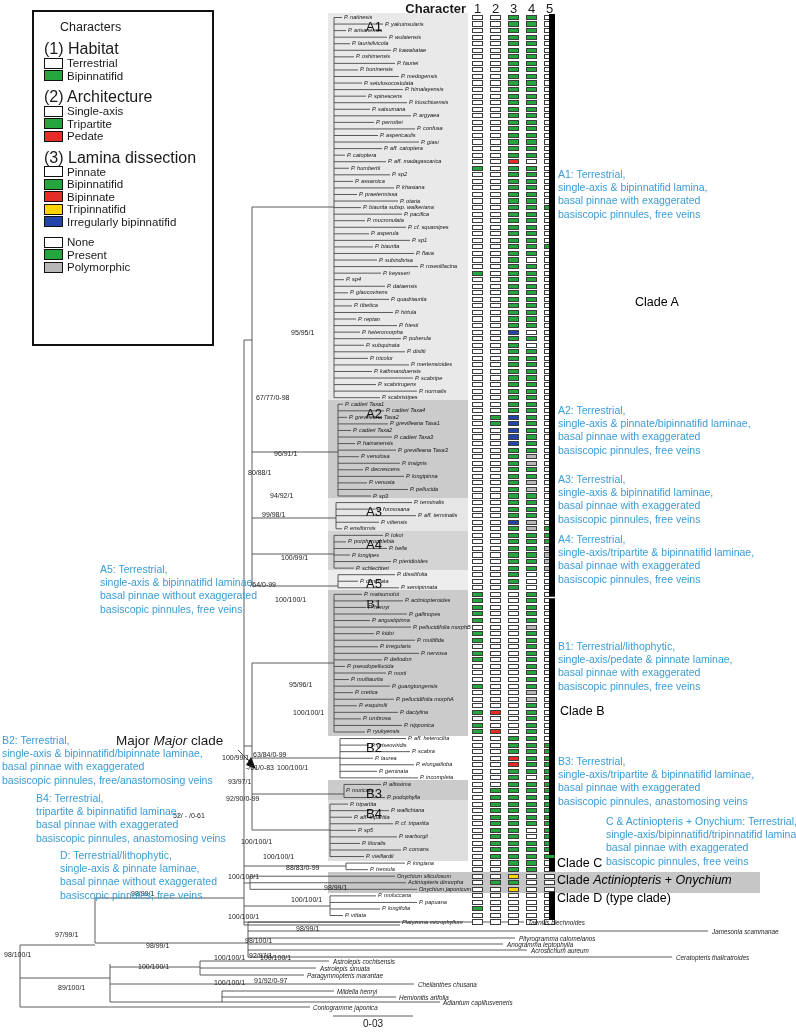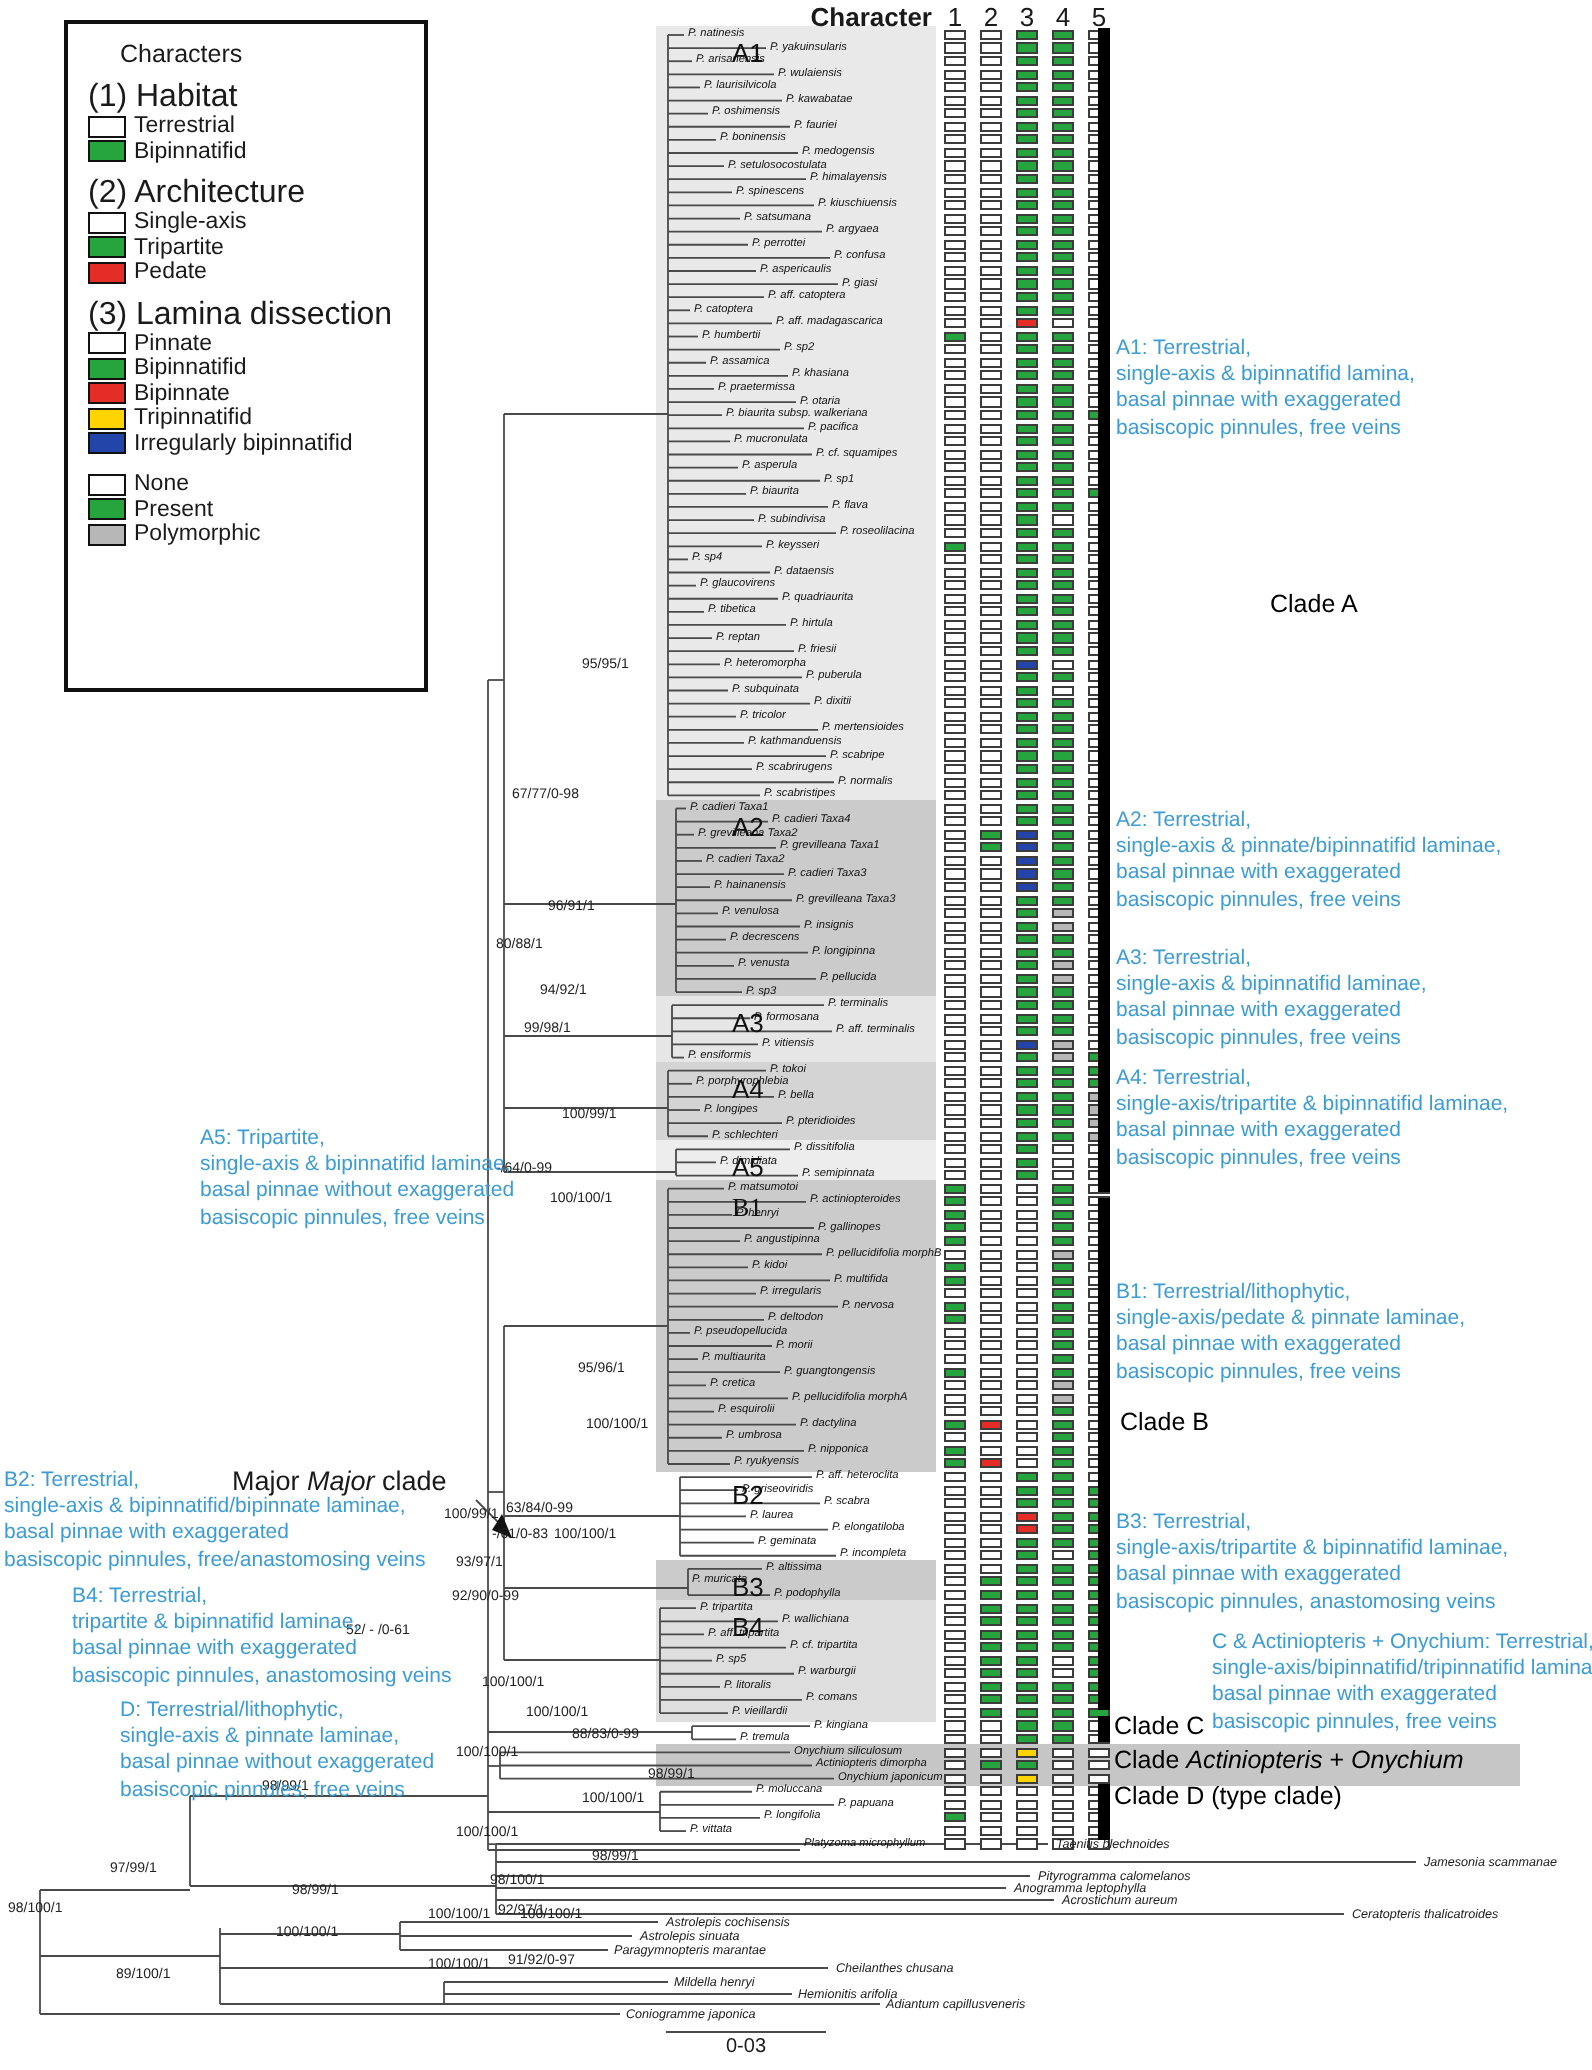--- a/index.html
+++ b/index.html
@@ -1207,21 +1207,21 @@
           <div>basal pinnae with exaggerated</div>
           <div>basiscopic pinnules, free veins</div>
         </div>
         <div class="ann" style="left:558px;top:533px;color:#3b9cd6;">
           <div>A4: Terrestrial,</div>
           <div>single-axis/tripartite &amp; bipinnatifid laminae,</div>
           <div>basal pinnae with exaggerated</div>
           <div>basiscopic pinnules, free veins</div>
         </div>
         <div class="ann" style="left:100px;top:563px;color:#3b9cd6;">
-          <div>A5: Tripartite,</div>
+          <div>A5: Terrestrial,</div>
           <div>single-axis &amp; bipinnatifid laminae,</div>
           <div>basal pinnae without exaggerated</div>
           <div>basiscopic pinnules, free veins</div>
         </div>
         <div class="ann" style="left:558px;top:640px;color:#3b9cd6;">
           <div>B1: Terrestrial/lithophytic,</div>
           <div>single-axis/pedate &amp; pinnate laminae,</div>
           <div>basal pinnae with exaggerated</div>
           <div>basiscopic pinnules, free veins</div>
         </div>

